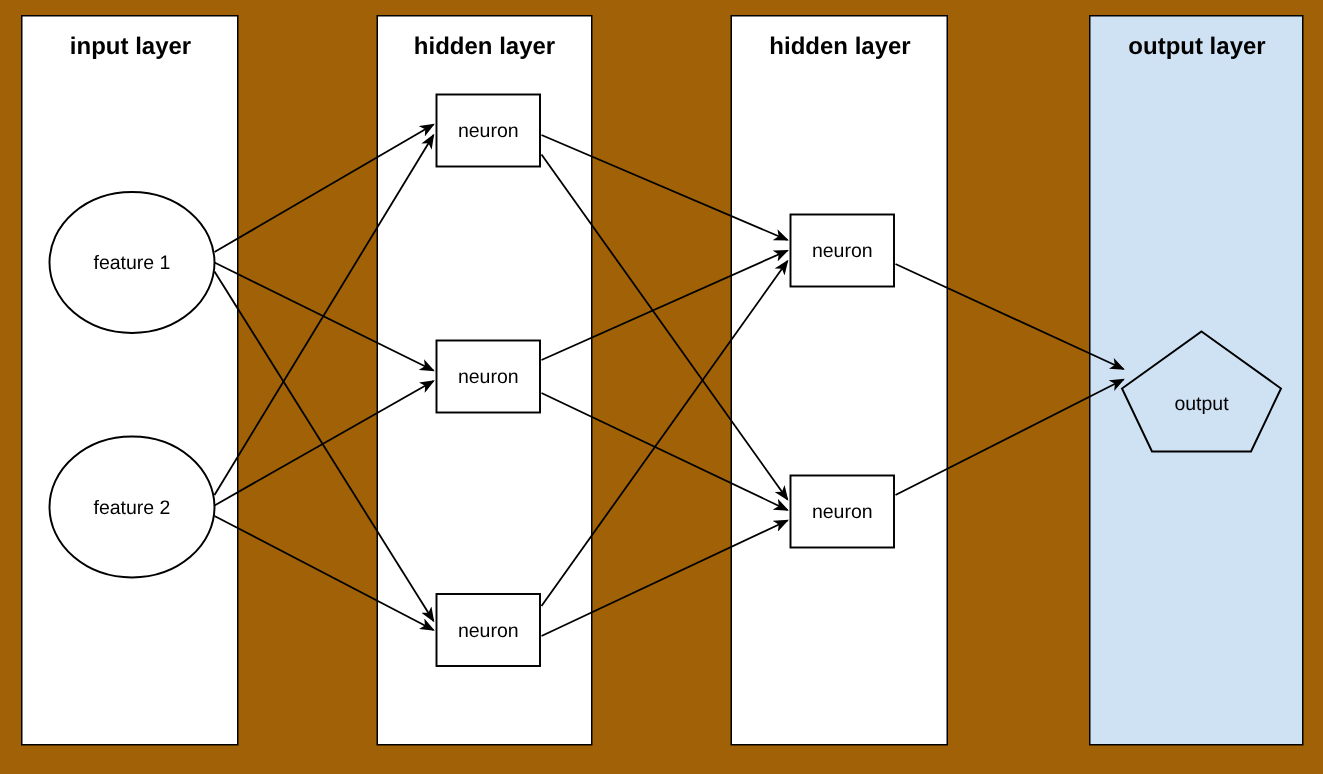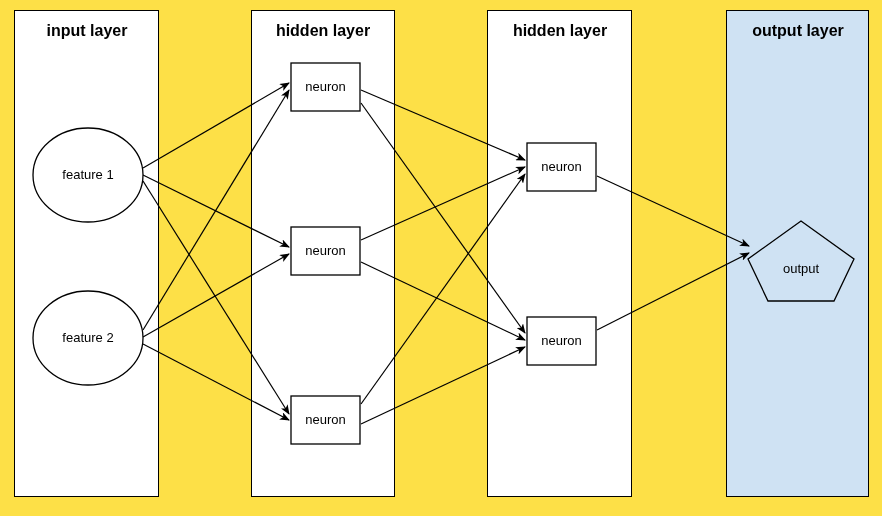--- a/index.html
+++ b/index.html
@@ -4,21 +4,21 @@
 <style>
   html, body {
     margin: 0;
     padding: 0;
     background: #000000;
   }
   #canvas {
     position: relative;
     width: 882px;
     height: 516px;
-    background: #fde047;
+    background: #a16207;
     overflow: hidden;
     font-family: "Liberation Sans", sans-serif;
   }
   svg#diagram {
     position: absolute;
     left: 0;
     top: 0;
     width: 882px;
     height: 516px;
     display: block;

